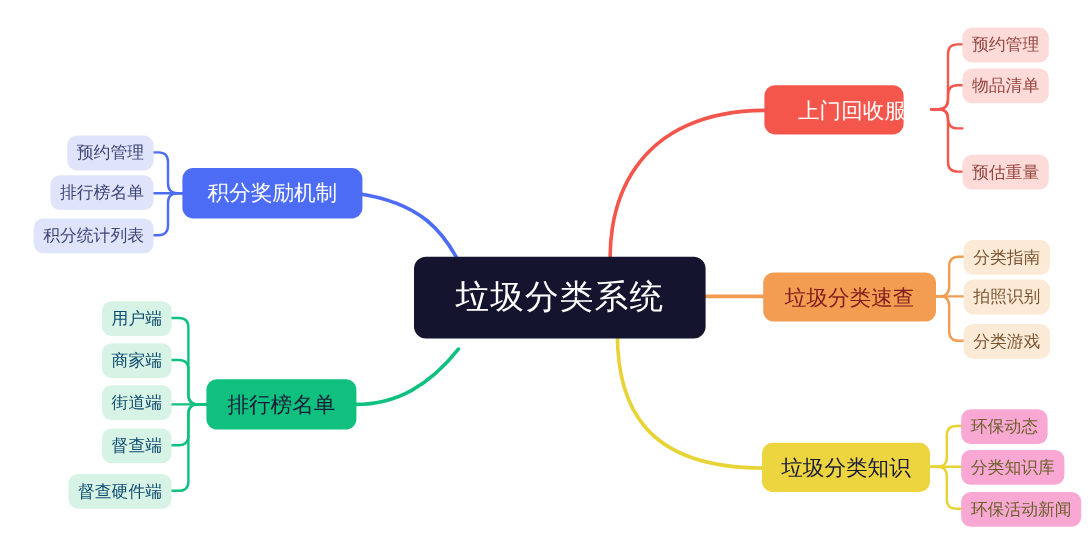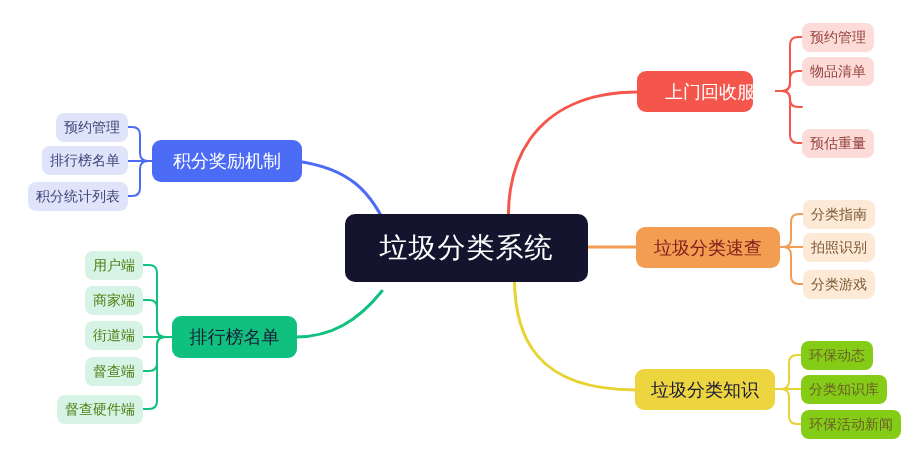--- a/index.html
+++ b/index.html
@@ -21,23 +21,23 @@
   .p-red   {left:637px;top:71px; width:116px;background:#f4564c;color:#ffffff;padding-left:48px;}
   .p-orange{left:636px;top:227px;width:144px;background:#f29d52;color:#7f1d1d;}
   .p-yellow{left:635px;top:369px;width:140px;background:#edd53f;color:#1a1a38;}
   .p-blue  {left:152px;top:140px;width:150px;height:42px;background:#4c6cf5;color:#ffffff;}
   .p-green {left:172px;top:316px;width:125px;height:42px;background:#10c07e;color:#1a1a38;}
   .child{
     height:29px;border-radius:8px;font-size:14px;padding:0 8px;
   }
   .c-red   {background:#fcdbd8;color:#95443f;}
   .c-orange{background:#fcead6;color:#7a5431;}
-  .c-yellow{background:#84cc16;color:#6b5f28;}
+  .c-yellow{background:#f9a8d4;color:#6b5f28;}
   .c-blue  {background:#e0e4fb;color:#3b4576;}
-  .c-green {background:#d6f3e5;color:#4d7c0f;}
+  .c-green {background:#d6f3e5;color:#0c4a6e;}
 </style>
 </head>
 <body>
 
 <div class="canvas">
 
   <svg class="links" width="908" height="451" viewBox="0 0 908 451" fill="none">
 
     <path d="M 512,251 C 496,165 534,92 638,92" stroke="#f4564c" stroke-width="3" stroke-linecap="round"></path>
     <path d="M 575,247 L 637,247" stroke="#f29d52" stroke-width="3" stroke-linecap="round"></path>

